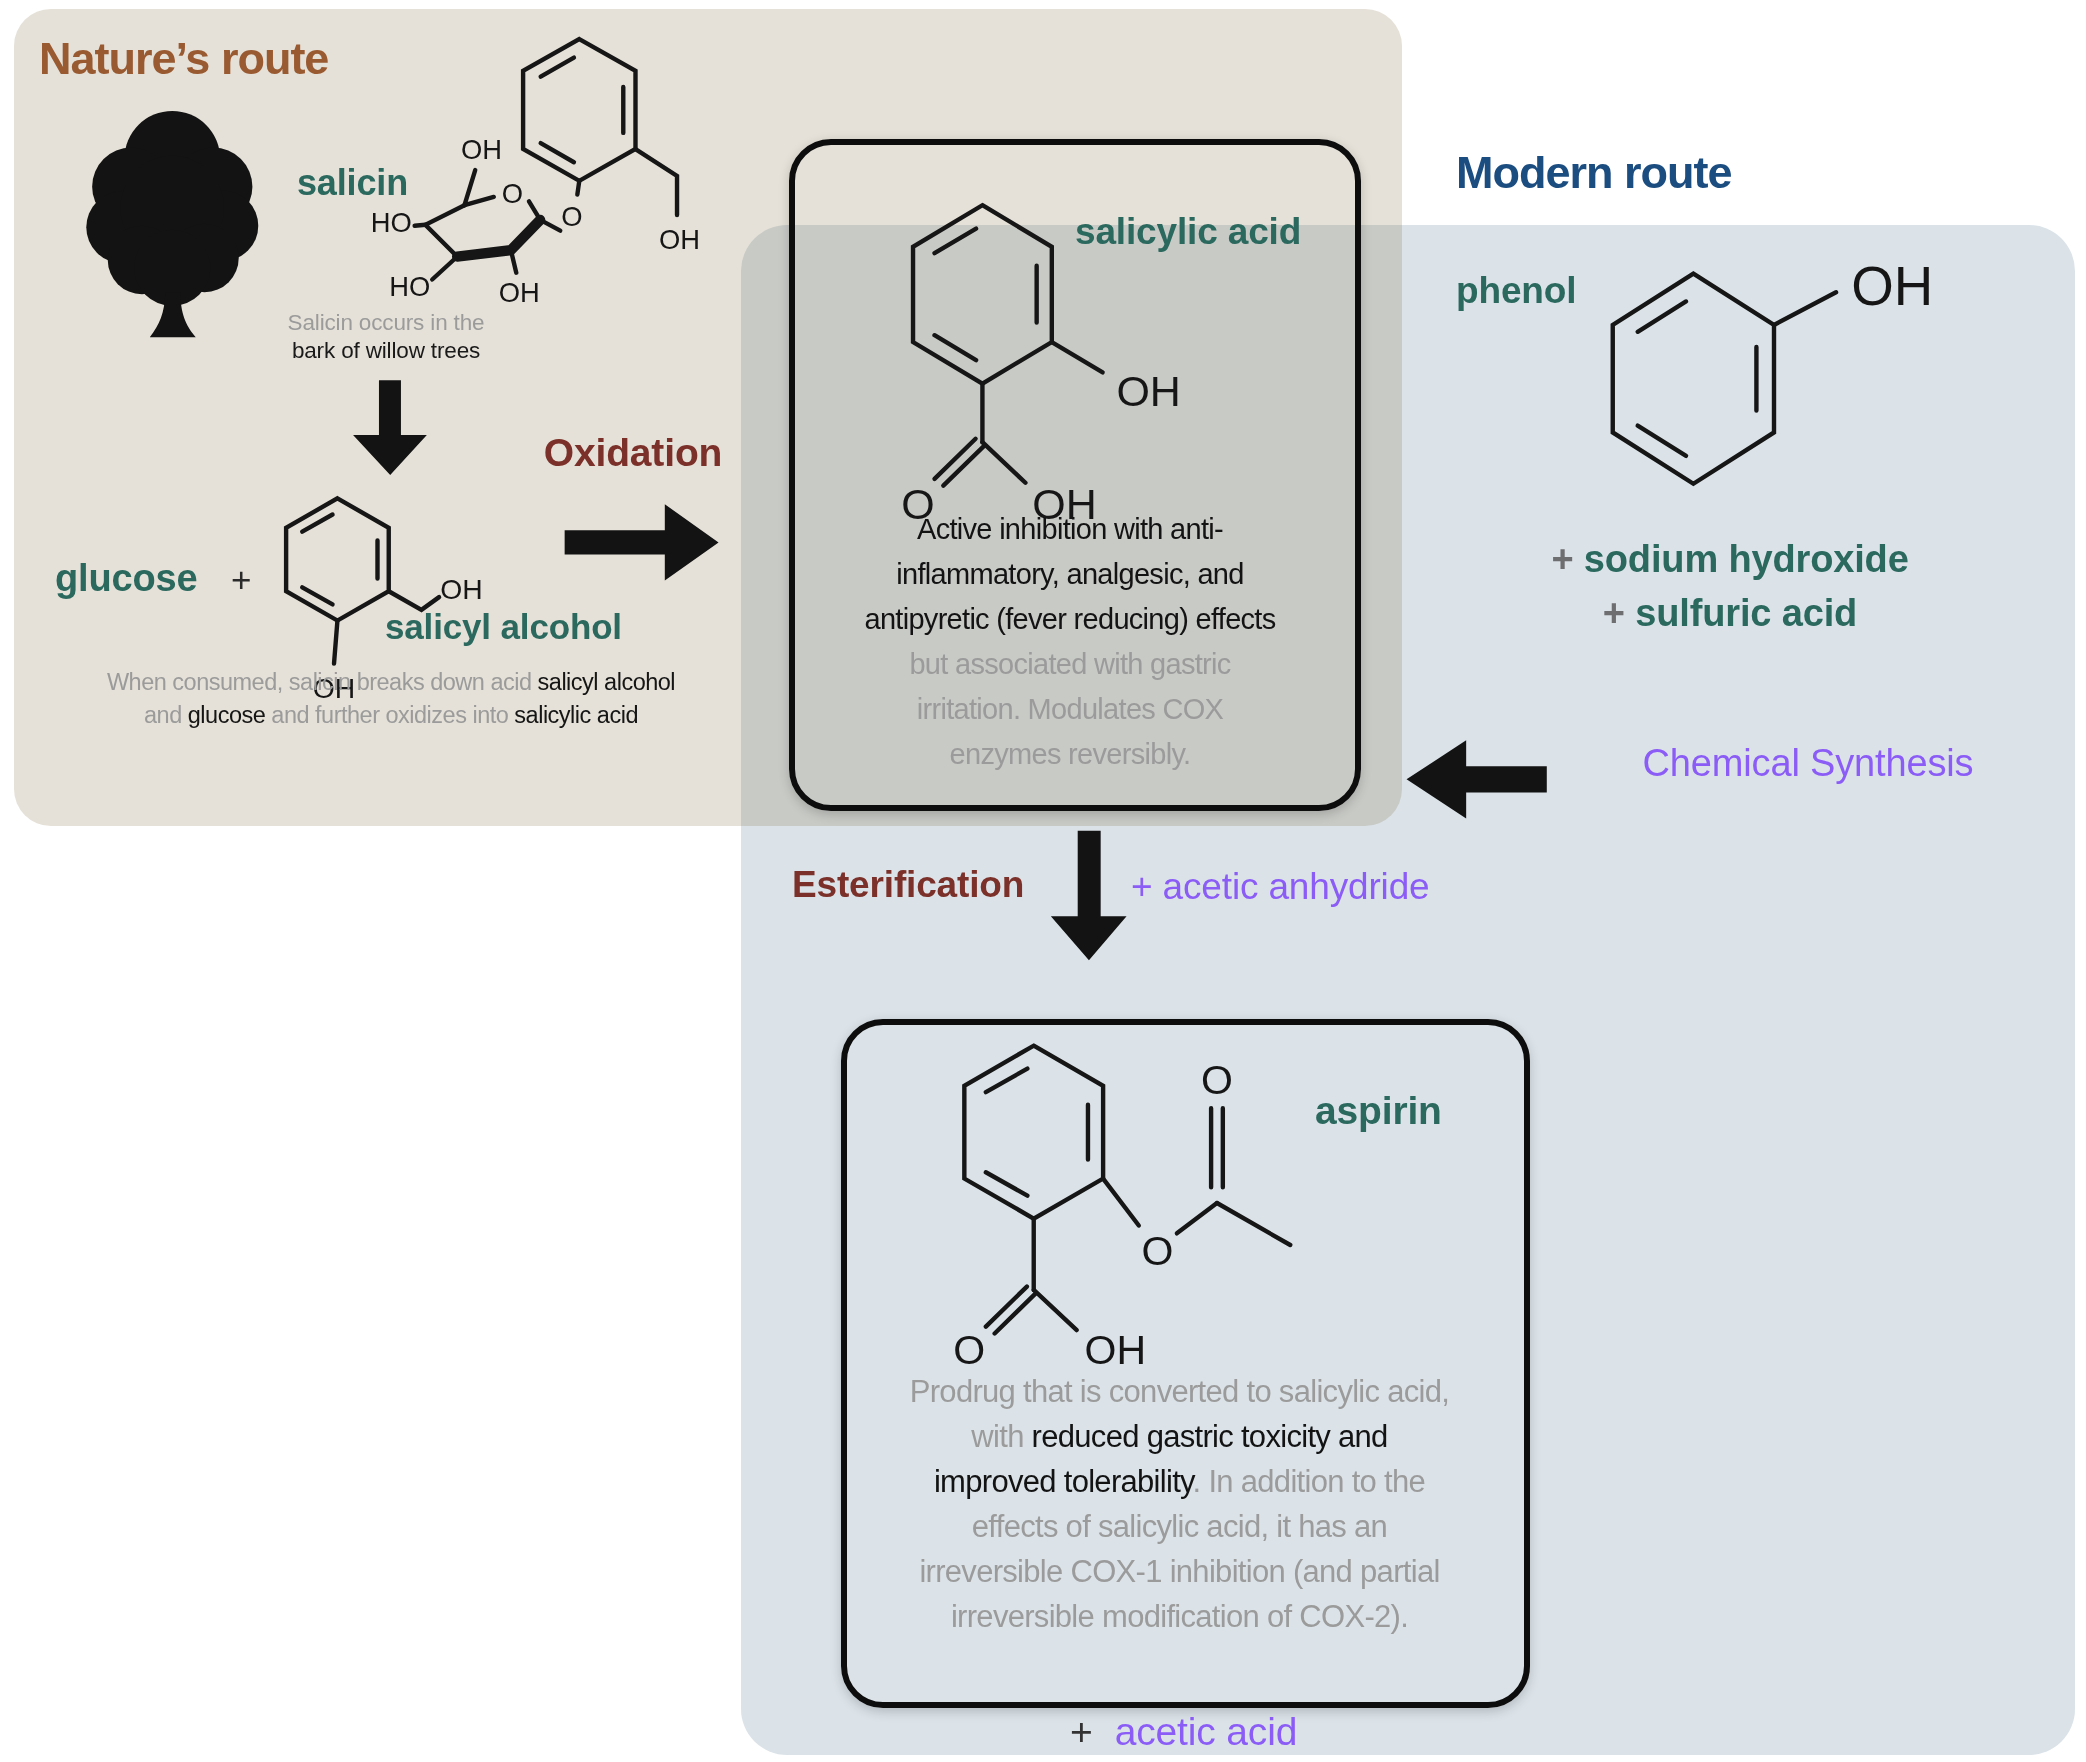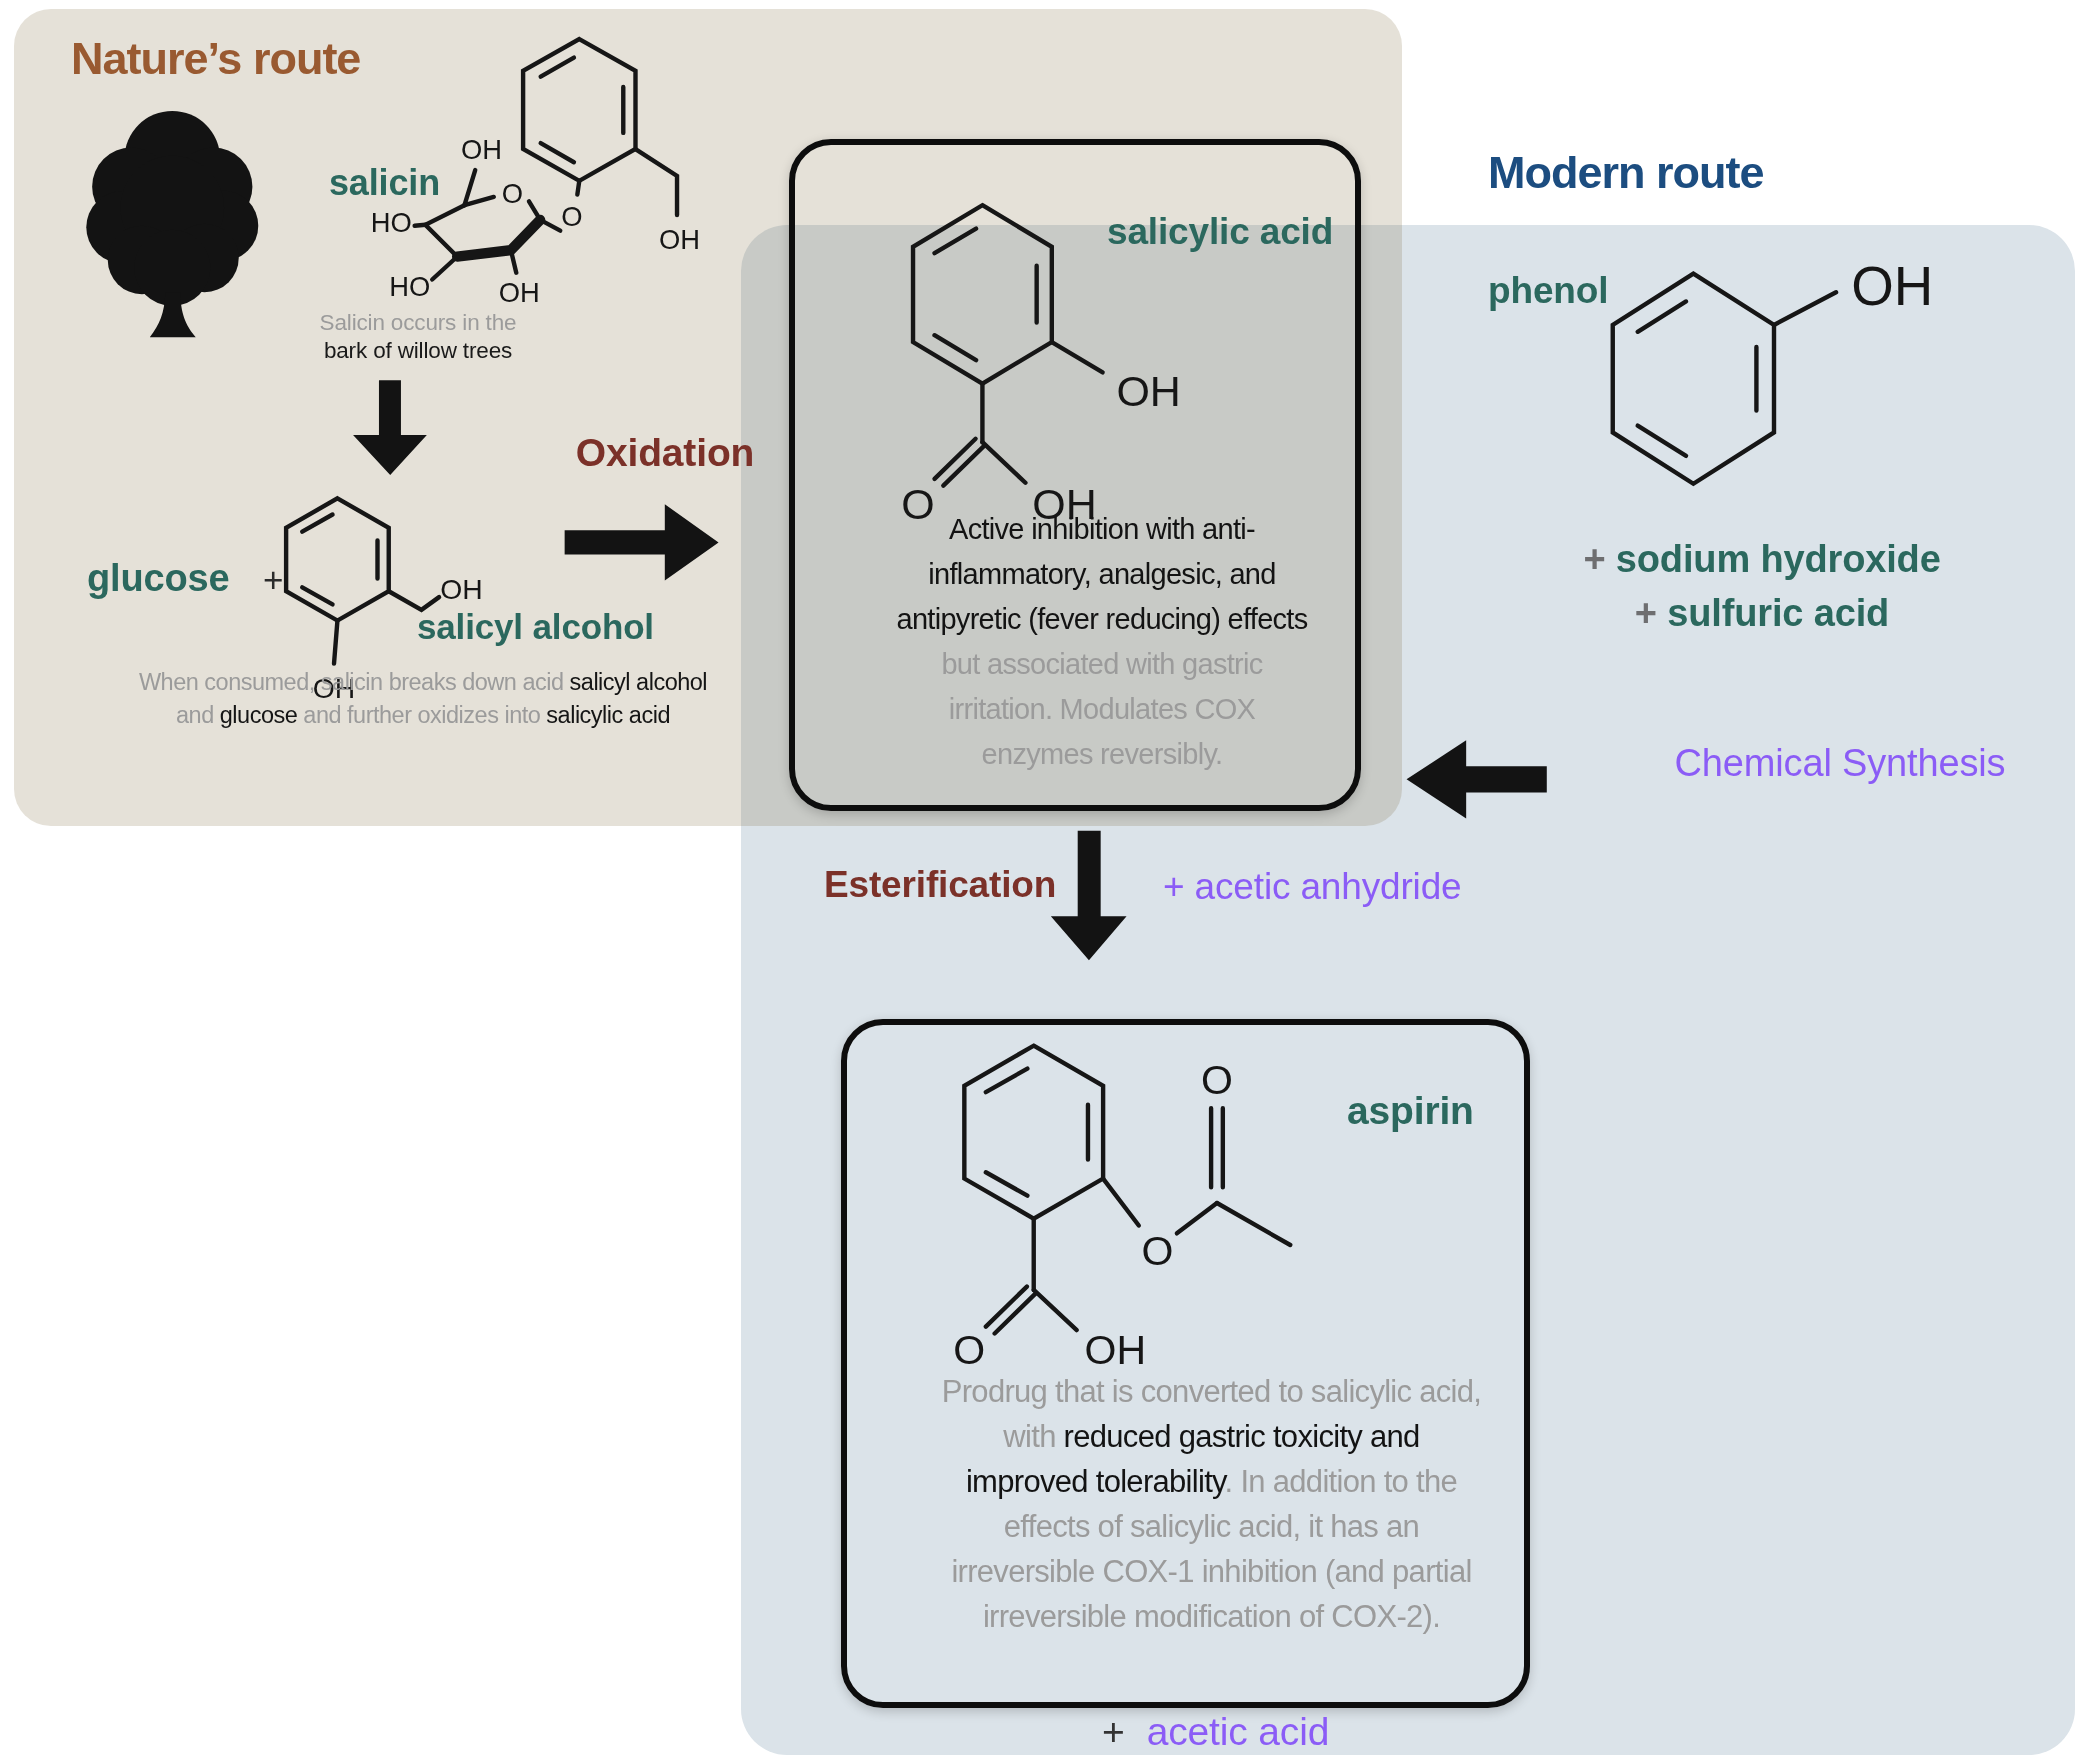--- a/index.html
+++ b/index.html
@@ -1,18 +1,18 @@
 <!DOCTYPE html>
 <html style="font-size:7.8px"><head>
 <meta charset="utf-8">
 <style>
   html,body{margin:0;padding:0;background:#ffffff;}
   .canvas{position:relative;width:2087px;height:1762px;background:#ffffff;overflow:hidden;
           font-family:"Liberation Sans","DejaVu Sans",sans-serif;letter-spacing:-0.02em;color:#151515;}
-  .abs{position:absolute;margin-left:32px;}
+  .abs{position:absolute;}
   .panel{position:absolute;}
   .blue-panel{left:741px;top:225px;width:1334px;height:1530px;background:#dbe3e9;border-radius:46px;}
   .beige-panel{left:13.7px;top:8.8px;width:1388px;height:817px;background:rgba(125,106,60,0.20);border-radius:37px;}
   .outline-box{position:absolute;border:6.4px solid #0d0d0d;border-radius:42px;box-shadow:0 3.9px 10.8px rgba(0,0,0,0.18);}
   .salicylic-box{left:789px;top:139px;width:560px;height:660px;}
   .aspirin-box{left:841px;top:1019px;width:677px;height:677px;}
   .overlay{position:absolute;left:0;top:0;width:2087px;height:1762px;}
   .t-title{font-weight:700;font-size:45px;letter-spacing:-1px;}
   .t-compound{font-weight:700;color:#2b685e;}
   .t-red{color:#7b3129;font-weight:700;}

